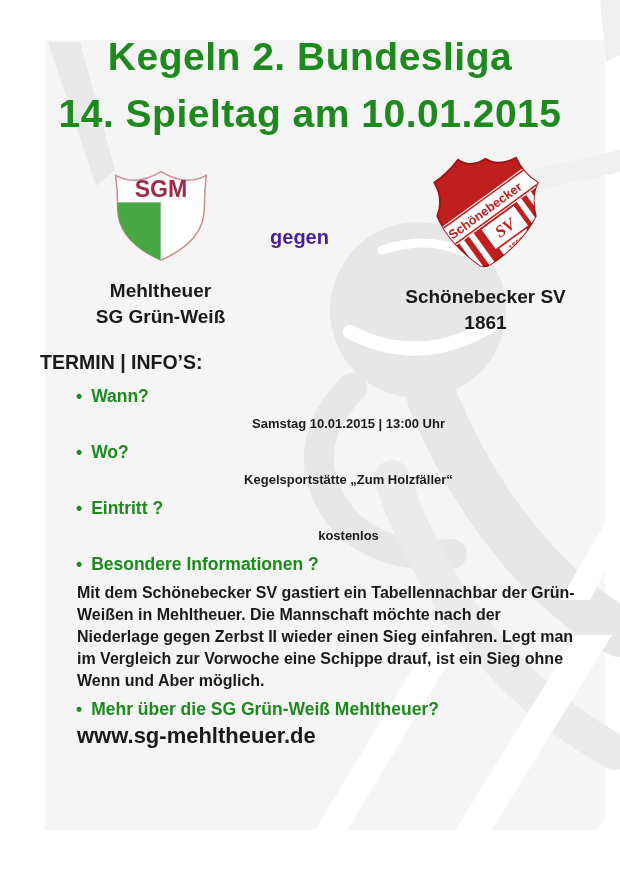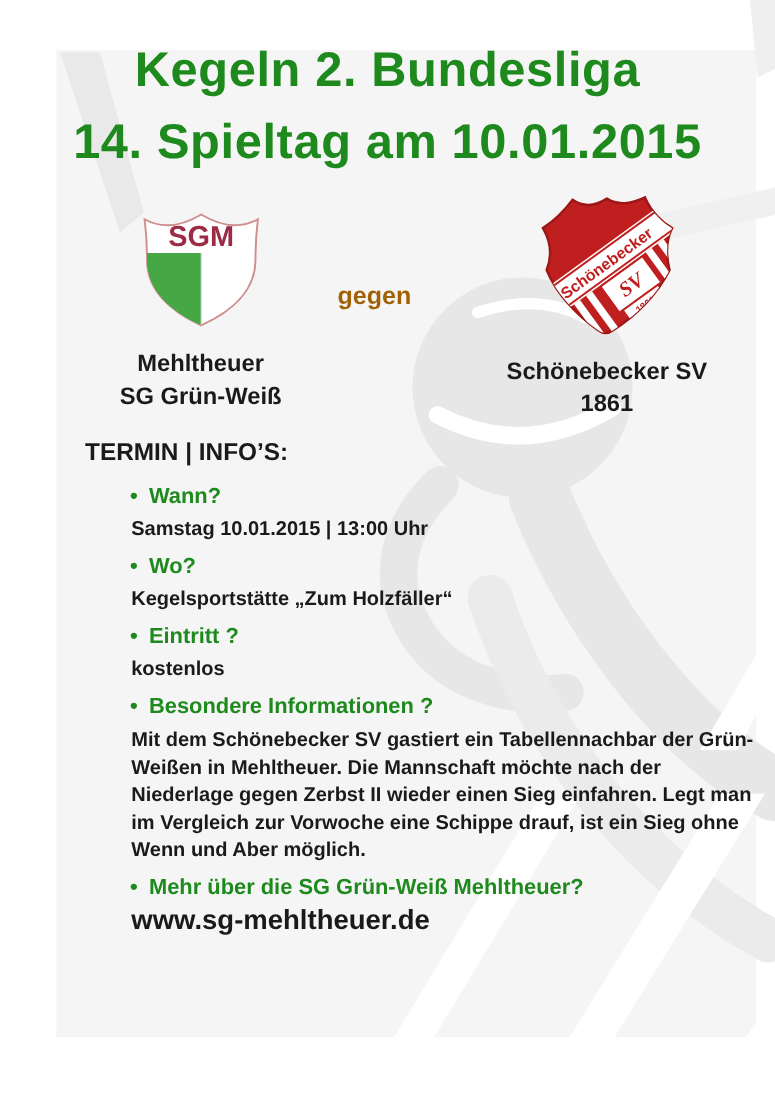--- a/index.html
+++ b/index.html
@@ -24,28 +24,28 @@
     letter-spacing:0.5px;
   }
 
   .teams-row { position:relative; height:172px; margin-top:14px; }
   .team { position:absolute; width:205px; text-align:center; }
   .team-home { left:58px; top:4px; }
   .team-away { left:383px; top:-2px; }
   .team-name { margin-top:8px; font-size:19px; line-height:26px; color:#1a1a1a; }
   .versus {
     position:absolute; left:252px; top:70px; width:95px;
-    text-align:center; font-size:20px; color:#a16207;
+    text-align:center; font-size:20px; color:#4c1d95;
   }
 
-  .info { position:relative; margin-top:22px; padding-left:68px; }
+  .info { position:relative; margin-top:22px; padding-left:40px; }
   .info-heading { font-size:19.5px; line-height:24px; margin-bottom:8px; }
   .bullet-row { margin-left:36px; line-height:28px; font-size:17.5px; color:#1e8a1e; }
   .bullet-glyph { margin-right:9px; }
-  .info-line { margin-left:37px; line-height:28px; font-size:16px; }
+  .info-line { margin-left:37px; line-height:28px; font-size:13px;text-align:center; }
   .info-para { margin-left:37px; width:500px; font-size:16px; line-height:22px; margin-top:4px; margin-bottom:3px; }
   .info-link { margin-left:37px; line-height:26px; font-size:22px; }
 </style>
 </head>
 <body>
 
 <div class="page">
 
   <svg class="watermark" viewBox="0 0 620 877" xmlns="http://www.w3.org/2000/svg" aria-hidden="true">
     <rect x="45" y="40" width="560" height="790" fill="#f5f5f5"></rect>

